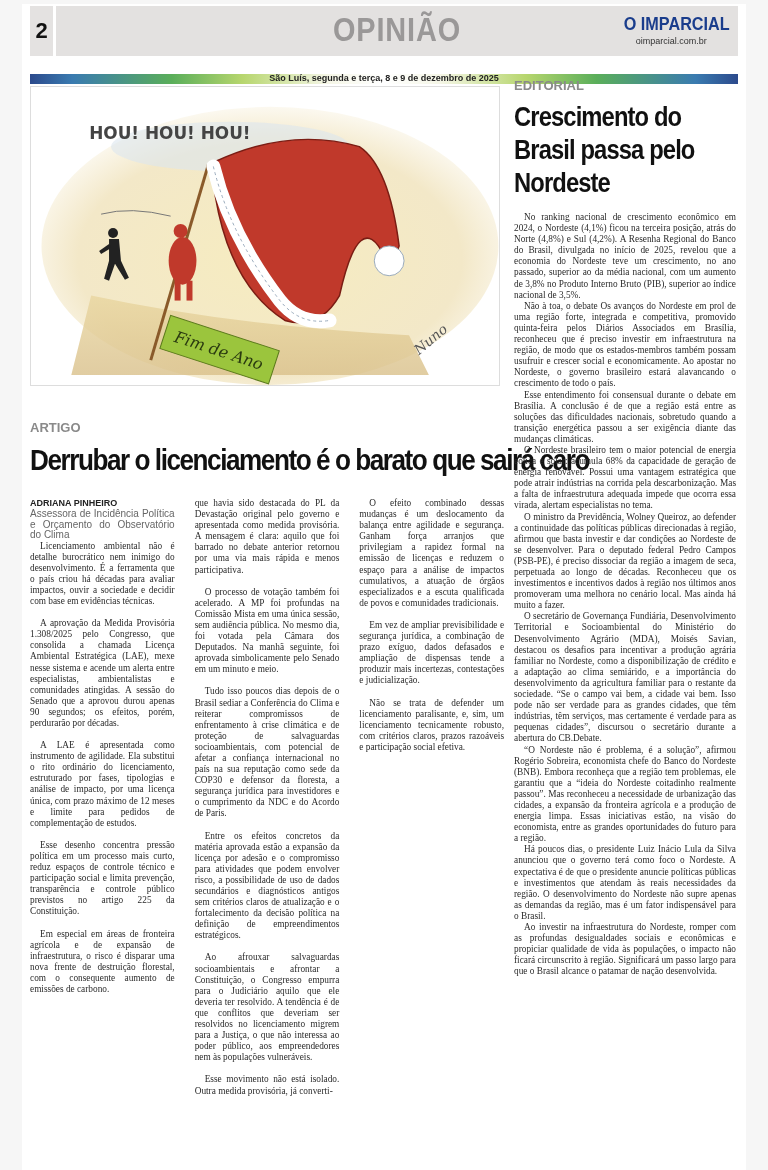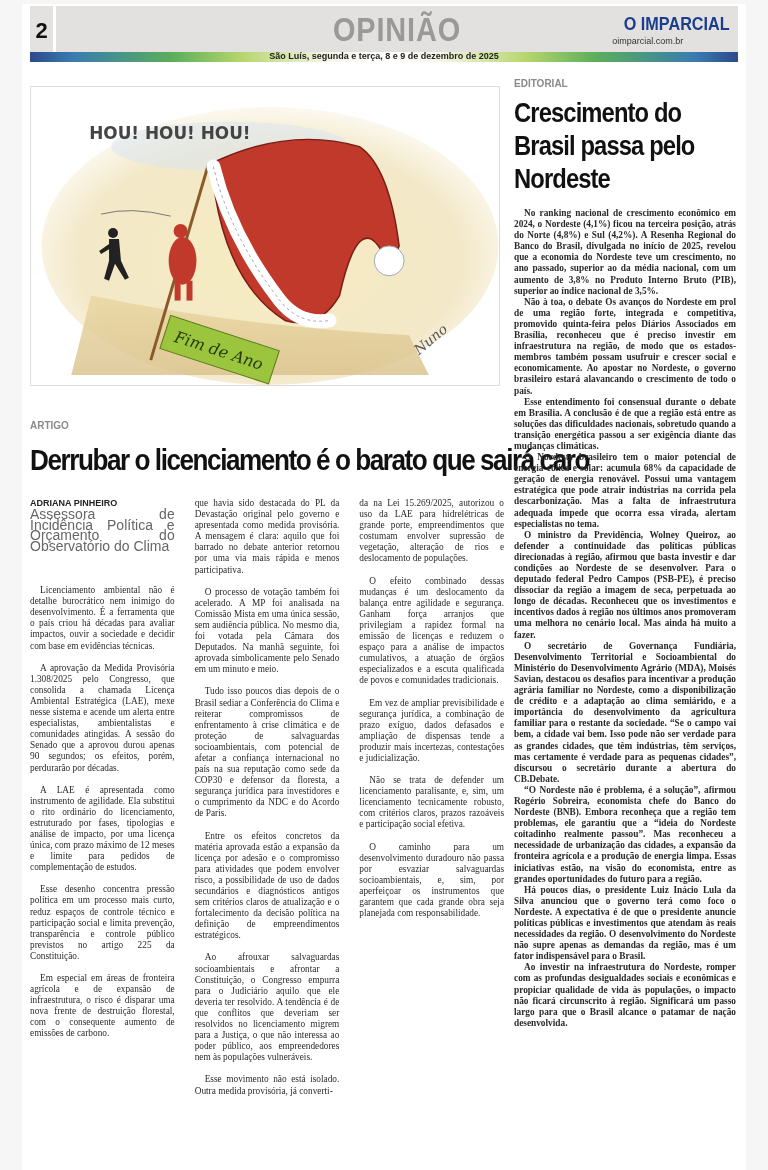--- a/index.html
+++ b/index.html
@@ -8,52 +8,52 @@
 
   .page { position: absolute; left: 22px; top: 4px; width: 724px; height: 1166px; background: #fff; }
 
   
   .masthead { position: absolute; left: 8px; top: 2px; width: 708px; height: 50px; display: flex; }
   .page-num { width: 26px; height: 50px; background: #e4e2e1; display: flex; align-items: center; justify-content: center;
               font-family: "Liberation Sans", sans-serif; font-weight: bold; font-size: 22px; color: #111; border-right: 3px solid #fff; }
   .mast-band { flex: 1; background: #e3e1e0; position: relative; }
   .section-title { position: absolute; left: 0; right: 0; top: 4px; text-align: center; font-family: "Liberation Sans", sans-serif;
                    font-weight: bold; font-size: 34px; letter-spacing: 1px; color: #9a9898; transform: scaleX(0.85); }
-  .brand { position: absolute; right: 8px; top: 8px; text-align: left; }
+  .brand { position: absolute; right: 8px; top: 8px; text-align: center; }
   .brand-name { font-family: "Liberation Sans", sans-serif; font-weight: bold; font-size: 18px; color: #1a3d8c; letter-spacing: 0px; transform: scaleX(0.9); transform-origin: right; display:block; }
   .brand-url { font-family: "Liberation Sans", sans-serif; font-size: 9px; color: #333; display: block; margin-top: 1px; }
 
-  .dateline { position: absolute; left: 8px; top: 48px; width: 708px; height: 10px;
+  .dateline { position: absolute; left: 8px; top: 70px; width: 708px; height: 10px;
               background: linear-gradient(90deg, #2c4a8c 0%, #3a7bb0 6%, #5aae5a 20%, #b7d66e 30%, #f5f6e6 42%, #ffffff 50%, #f5f6e6 58%, #b7d66e 70%, #5aae5a 80%, #3a7bb0 94%, #2c4a8c 100%); }
   .dateline-text { position: absolute; left: 0; right: 0; top: -1px; text-align: center; font-family: "Liberation Sans", sans-serif;
                    font-size: 9px; font-weight: bold; color: #222; }
 
   
   .cartoon { position: absolute; left: 8px; top: 82px; width: 470px; height: 300px; border: 1px solid #ddd; background: #fff; overflow: hidden; }
   .cartoon svg { width: 100%; height: 100%; display: block; }
 
   
-  .kicker { font-family: "Liberation Sans", sans-serif; font-weight: bold; font-size: 10px; color: #8a8a8a; }
+  .kicker { font-family: "Liberation Sans", sans-serif; font-weight: bold; font-size: 13px; color: #8a8a8a; }
   .artigo-kicker { position: absolute; left: 8px; top: 416px; }
   .artigo-headline { position: absolute; left: 8px; top: 440px; width: 480px; font-family: "Liberation Sans", sans-serif;
                      font-size: 29px; letter-spacing: -1.6px; color: #111; white-space: nowrap; transform: scaleX(0.9); transform-origin: left; }
   .cols { position: absolute; top: 494px; left: 8px; width: 474px; display: flex; gap: 20px; }
   .col { width: 153px; font-size: 9.3px; line-height: 11.1px; text-align: justify; hyphens: auto; color: #2a2a2a; }
   .col p { text-indent: 10px; margin-bottom: 11px; }
   .col p.cont { text-indent: 0; }
   .author { font-family: "Liberation Sans", sans-serif; font-weight: bold; font-size: 9px; color: #222; }
-  .author-role { font-family: "Liberation Sans", sans-serif; font-size: 14px; line-height: 10.5px; color: #666; margin-bottom: 34px; }
+  .author-role { font-family: "Liberation Sans", sans-serif; font-size: 10px; line-height: 10.5px; color: #666; }
 
   
   .editorial { position: absolute; left: 492px; top: 74px; width: 222px; }
   .ed-kicker { margin-bottom: 8px; }
   .ed-headline { font-family: "Liberation Sans", sans-serif; font-size: 27px; line-height: 33px; letter-spacing: -1px; color: #111;
                  transform: scaleX(0.88); transform-origin: left; width: 255px; margin-bottom: 12px; }
   .ed-body { font-size: 9.3px; line-height: 11.1px; text-align: justify; color: #2a2a2a; }
-  .ed-body p { text-indent: 10px; font-weight: bold; }
+  .ed-body p { text-indent: 10px; }
 </style>
 </head>
 <body>
 
 <div class="page">
 
   <header class="masthead">
     <div class="page-num">2</div>
     <div class="mast-band">
       <div class="section-title">OPINIÃO</div>
@@ -122,32 +122,30 @@
       <div class="author">ADRIANA PINHEIRO</div>
       <div class="author-role">Assessora de Incidência Política e Orçamento do Observatório do Clima</div>
       <p>Licenciamento ambiental não é detalhe burocrático nem inimigo do desenvolvimento. É a ferramenta que o país criou há décadas para avaliar impactos, ouvir a sociedade e decidir com base em evidências técnicas.</p>
       <p>A aprovação da Medida Provisória 1.308/2025 pelo Congresso, que consolida a chamada Licença Ambiental Estratégica (LAE), mexe nesse sistema e acende um alerta entre especialistas, ambientalistas e comunidades atingidas. A sessão do Senado que a aprovou durou apenas 90 segundos; os efeitos, porém, perdurarão por décadas.</p>
       <p>A LAE é apresentada como instrumento de agilidade. Ela substitui o rito ordinário do licenciamento, estruturado por fases, tipologias e análise de impacto, por uma licença única, com prazo máximo de 12 meses e limite para pedidos de complementação de estudos.</p>
       <p>Esse desenho concentra pressão política em um processo mais curto, reduz espaços de controle técnico e participação social e limita prevenção, transparência e controle público previstos no artigo 225 da Constituição.</p>
       <p>Em especial em áreas de fronteira agrícola e de expansão de infraestrutura, o risco é disparar uma nova frente de destruição florestal, com o consequente aumento de emissões de carbono.</p>
     </div>
     <div class="col">
       <p class="cont">que havia sido destacada do PL da Devastação original pelo governo e apresentada como medida provisória. A mensagem é clara: aquilo que foi barrado no debate anterior retornou por uma via mais rápida e menos participativa.</p>
-      <p>O processo de votação também foi acelerado. A MP foi analisada na Comissão Mista em uma única sessão, sem audiência pública. No mesmo dia, foi votada pela Câmara dos Deputados. Na manhã seguinte, foi aprovada simbolicamente pelo Senado em um minuto e meio.</p>
+      <p>O processo de votação também foi acelerado. A MP foi profundas na Comissão Mista em uma única sessão, sem audiência pública. No mesmo dia, foi votada pela Câmara dos Deputados. Na manhã seguinte, foi aprovada simbolicamente pelo Senado em um minuto e meio.</p>
       <p>Tudo isso poucos dias depois de o Brasil sediar a Conferência do Clima e reiterar compromissos de enfrentamento à crise climática e de proteção de salvaguardas socioambientais, com potencial de afetar a confiança internacional no país na sua reputação como sede da COP30 e defensor da floresta, a segurança jurídica para investidores e o cumprimento da NDC e do Acordo de Paris.</p>
       <p>Entre os efeitos concretos da matéria aprovada estão a expansão da licença por adesão e o compromisso para atividades que podem envolver risco, a possibilidade de uso de dados secundários e diagnósticos antigos sem critérios claros de atualização e o fortalecimento da decisão política na definição de empreendimentos estratégicos.</p>
       <p>Ao afrouxar salvaguardas socioambientais e afrontar a Constituição, o Congresso empurra para o Judiciário aquilo que ele deveria ter resolvido. A tendência é de que conflitos que deveriam ser resolvidos no licenciamento migrem para a Justiça, o que não interessa ao poder público, aos empreendedores nem às populações vulneráveis.</p>
       <p>Esse movimento não está isolado. Outra medida provisória, já converti-</p>
     </div>
     <div class="col">
-      <p class="cont">da na Lei 15.269/2025, autorizou o uso da LAE para hidrelétricas de grande porte, empreendimentos que costumam envolver supressão de vegetação, alteração de rios e deslocamento de populações.</p>
       <p>O efeito combinado dessas mudanças é um deslocamento da balança entre agilidade e segurança. Ganham força arranjos que privilegiam a rapidez formal na emissão de licenças e reduzem o espaço para a análise de impactos cumulativos, a atuação de órgãos especializados e a escuta qualificada de povos e comunidades tradicionais.</p>
       <p>Em vez de ampliar previsibilidade e segurança jurídica, a combinação de prazo exíguo, dados defasados e ampliação de dispensas tende a produzir mais incertezas, contestações e judicialização.</p>
       <p>Não se trata de defender um licenciamento paralisante, e, sim, um licenciamento tecnicamente robusto, com critérios claros, prazos razoáveis e participação social efetiva.</p>
-      <p>O caminho para um desenvolvimento duradouro não passa por esvaziar salvaguardas socioambientais, e, sim, por aperfeiçoar os instrumentos que garantem que cada grande obra seja planejada com responsabilidade.</p>
     </div>
   </div>
 
   <section class="editorial">
     <div class="kicker ed-kicker">EDITORIAL</div>
     <h2 class="ed-headline">Crescimento do Brasil passa pelo Nordeste</h2>
     <div class="ed-body">
       <p>No ranking nacional de crescimento econômico em 2024, o Nordeste (4,1%) ficou na terceira posição, atrás do Norte (4,8%) e Sul (4,2%). A Resenha Regional do Banco do Brasil, divulgada no início de 2025, revelou que a economia do Nordeste teve um crescimento, no ano passado, superior ao da média nacional, com um aumento de 3,8% no Produto Interno Bruto (PIB), superior ao índice nacional de 3,5%.</p>
       <p>Não à toa, o debate Os avanços do Nordeste em prol de uma região forte, integrada e competitiva, promovido quinta-feira pelos Diários Associados em Brasília, reconheceu que é preciso investir em infraestrutura na região, de modo que os estados-membros também possam usufruir e crescer social e economicamente. Ao apostar no Nordeste, o governo brasileiro estará alavancando o crescimento de todo o país.</p>
       <p>Esse entendimento foi consensual durante o debate em Brasília. A conclusão é de que a região está entre as soluções das dificuldades nacionais, sobretudo quando a transição energética passou a ser exigência diante das mudanças climáticas.</p>

